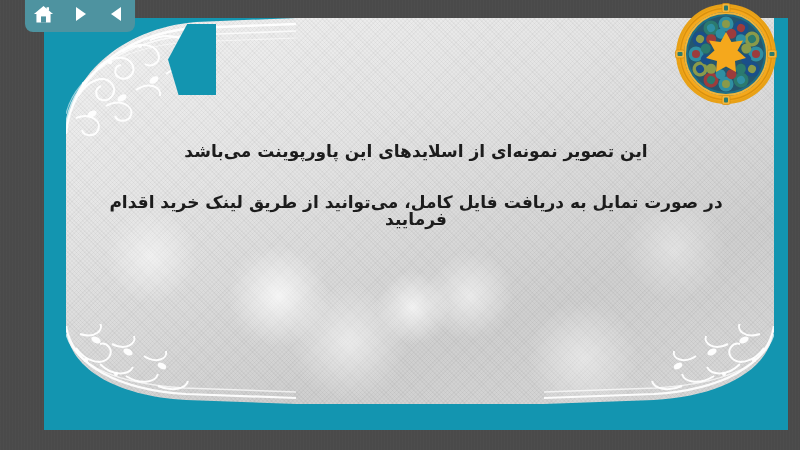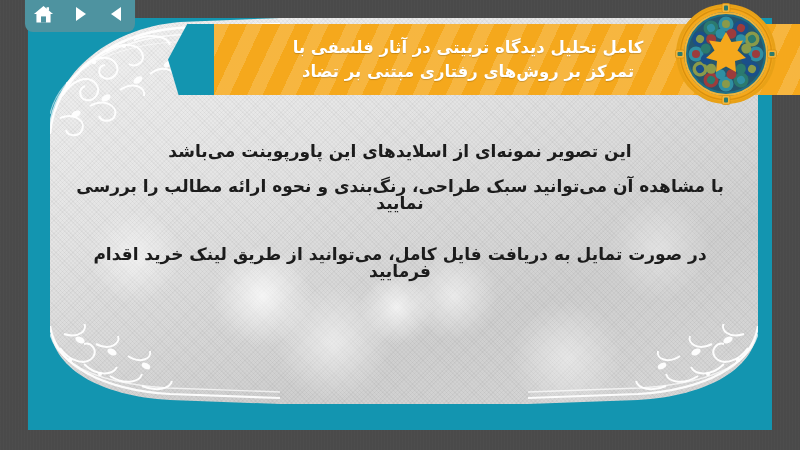--- a/index.html
+++ b/index.html
@@ -56,21 +56,21 @@
     display: flex;
     align-items: center;
     justify-content: center;
     cursor: pointer;
   }
   .navbtn svg { display: block; }
 
   
   .slide {
     position: absolute;
-    left: 28px;
+    left: 44px;
     top: 18px;
     width: 744px;
     height: 412px;
     overflow: hidden;
     background: #ffffff;
   }
 
   
   .frame {
     position: absolute;
@@ -301,32 +301,27 @@
           <ellipse cx="62" cy="52" rx="5" ry="3" transform="rotate(-28 62 52)"></ellipse>
           <ellipse cx="96" cy="38" rx="4.6" ry="2.8" transform="rotate(-30 96 38)"></ellipse>
           <circle cx="20" cy="44" r="2.2"></circle>
           <circle cx="50" cy="30" r="2"></circle>
         </g>
       </svg>
     </div>
 
     <div class="body-text">
       <p class="body-line">این تصویر نمونه‌ای از اسلایدهای این پاورپوینت می‌باشد</p>
-      <p class="body-line">با مشاهده آن می‌توانید سبک طراحی، رنگ‌بندی و نحوه ارائه مطالب را بررسی نمایید</p>
       <p class="body-line">در صورت تمایل به دریافت فایل کامل، می‌توانید از طریق لینک خرید اقدام فرمایید</p>
     </div>
 
   </div>
 
   <div class="banner-wrap">
     <div class="banner-arrow"></div>
-    <div class="banner-bar">
-      <div class="banner-title">کامل تحلیل دیدگاه تربیتی در آثار فلسفی با
-تمرکز بر روش‌های رفتاری مبتنی بر تضاد</div>
-    </div>
 
     <div class="medallion">
       <svg width="104" height="104" viewBox="0 0 104 104" aria-hidden="true">
         <defs>
           <g id="petal-group">
             <circle r="7" fill="#2f8fa3"></circle>
             <circle r="4" fill="#8a9a4a"></circle>
           </g>
         </defs>
 

